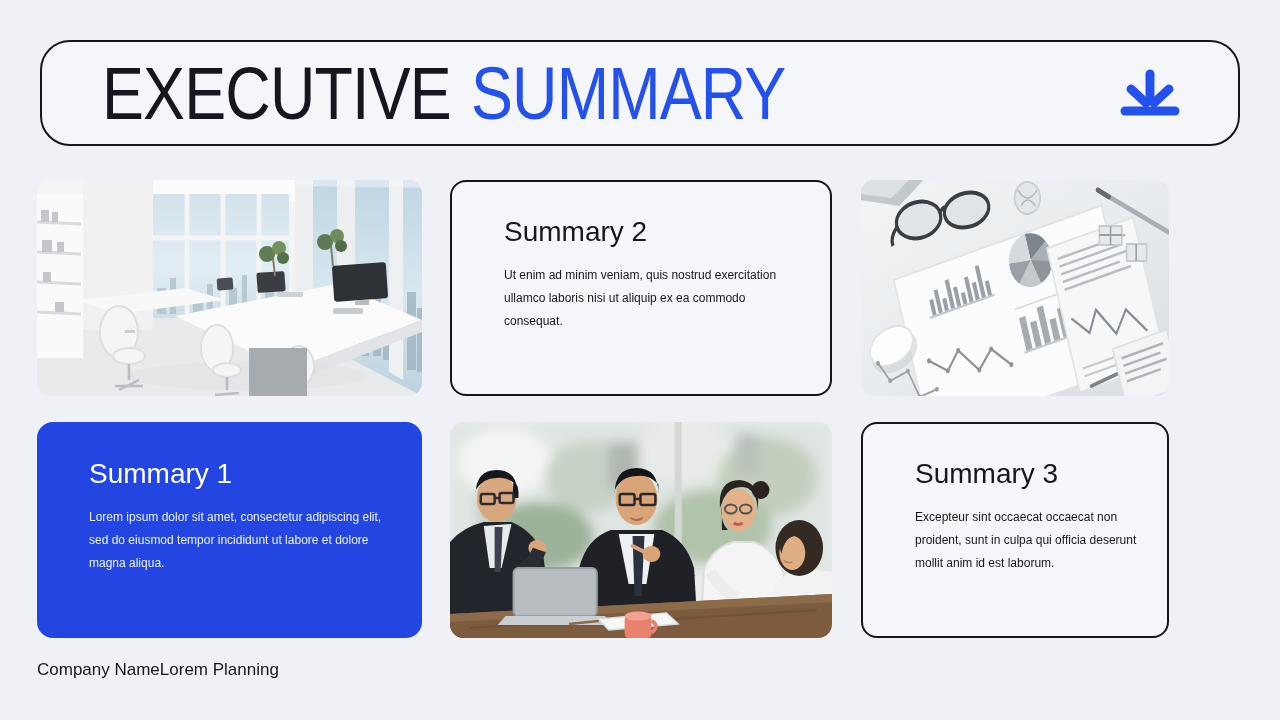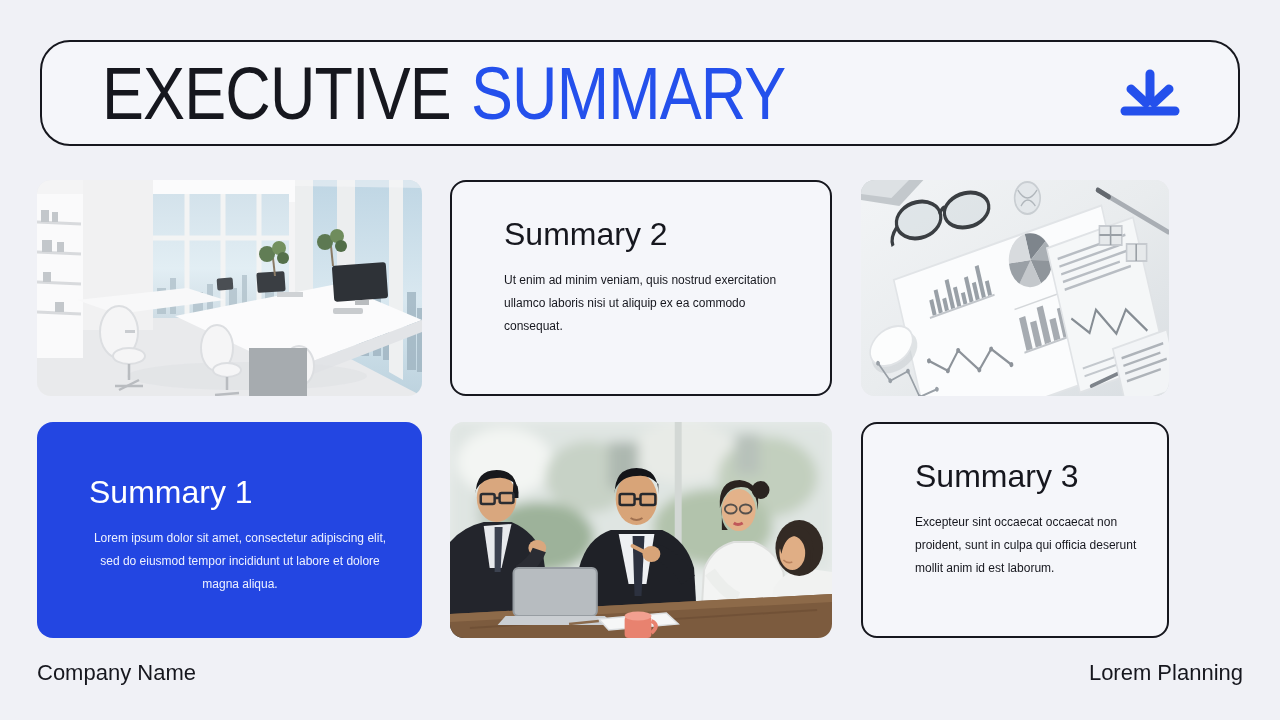--- a/index.html
+++ b/index.html
@@ -39,32 +39,32 @@
   .c1{left:37px;width:385px;} .c2{left:450px;width:382px;} .c3{left:861px;width:308px;}
   .r1{top:180px;height:216px;} .r2{top:422px;height:216px;}
 
   .photo{background:#e7e9ec;}
   .photo svg{display:block;width:100%;height:100%;}
 
   .card{
     border:2px solid var(--ink);border-radius:16px;background:var(--panel-bg);
     padding:34px 30px 0 52px;
   }
-  .card h2{font-size:32px;font-weight:500;color:var(--ink);margin-bottom:16px;}
+  .card h2{font-size:28px;font-weight:500;color:var(--ink);margin-bottom:16px;}
   .card p{font-size:12px;line-height:23px;color:var(--ink);max-width:302px;}
 
-  .card-blue{border:none;background:var(--card-blue);padding:52px 30px 0 52px;}
+  .card-blue{border:none;background:var(--card-blue);padding:36px 30px 0 52px;}
   .card-blue h2{color:#ffffff;}
-  .card-blue p{color:var(--blue-body);text-align:center;}
+  .card-blue p{color:var(--blue-body);}
 
   
   .slide-footer{
     position:absolute;left:37px;right:37px;top:660px;
-    display:flex;justify-content:space-between;align-items:center;
-    font-size:22px;color:var(--ink);
+    display:flex;justify-content:flex-start;align-items:center;
+    font-size:17px;color:var(--ink);
   }
 </style>
 </head>
 <body>
 
 <div class="slide">
 
   <header class="title-box">
     <h1><span class="title-black">EXECUTIVE</span><span class="title-blue">SUMMARY</span></h1>
     <span class="header-icon">

